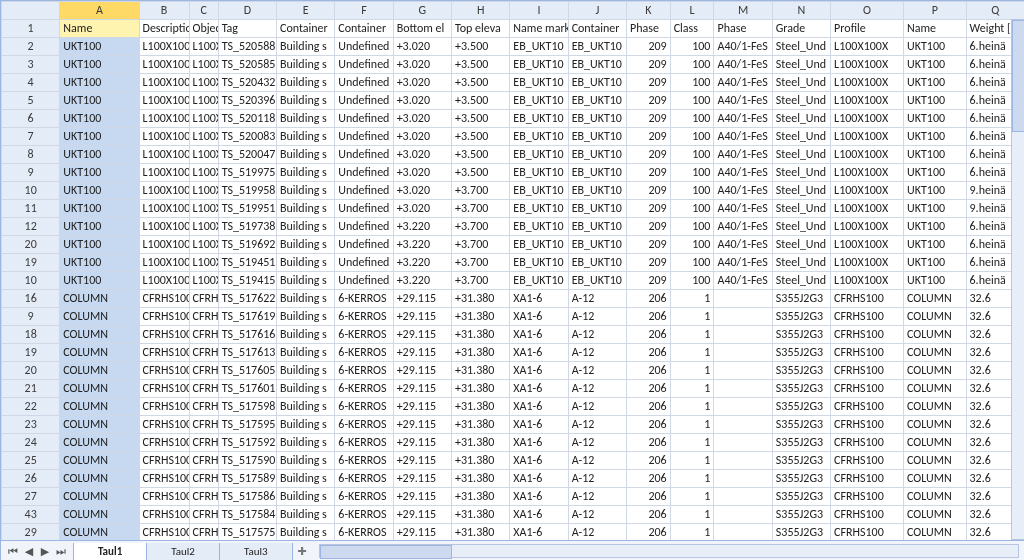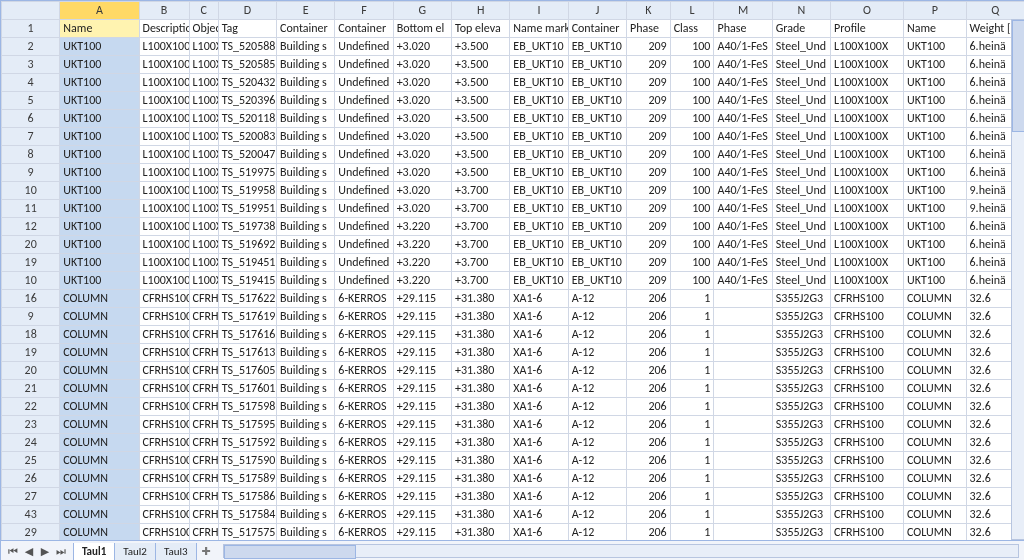--- a/index.html
+++ b/index.html
@@ -7,21 +7,21 @@
   .grid{flex:1;overflow:hidden;position:relative}
   table{border-collapse:collapse;table-layout:fixed;width:100%}
   th,td{border:1px solid #d0d7e5;padding:0 3px;height:17px;line-height:17px;white-space:nowrap;overflow:hidden;text-overflow:clip;text-align:left;font-weight:normal}
   th{background:#e4ecf7;color:#3b3b3b;text-align:center}
   th.rowhdr{background:#e4ecf7;text-align:center;width:24px}
   td.rowhdr{background:#e4ecf7;text-align:center;color:#3b3b3b}
   th.colA{background:#ffd966}         
   td.colA{background:#c6d9f0}        
   tr.hdr td.colA{background:#fff3b0}
   .tabs{display:flex;align-items:center;height:20px;border-top:1px solid #9cb6e4;background:#f1f4fa;font-size:11px}
-  .tab{padding:2px 8px;border:1px solid #9cb6e4;border-bottom:none;border-top:none;margin-right:-1px;background:#e4ecf7;cursor:pointer}
+  .tab{padding:2px 24px;border:1px solid #9cb6e4;border-bottom:none;border-top:none;margin-right:-1px;background:#e4ecf7;cursor:pointer}
   .tab.active{background:#fff;font-weight:bold}
   .nav{display:flex;margin:0 4px}
   .nav span{width:16px;text-align:center;color:#555;cursor:pointer}
   .scroll-h{flex:1;margin:0 6px;height:12px;border:1px solid #b7c5e0;background:#e8eef8;position:relative}
   .scroll-h .thumb{position:absolute;left:0;top:0;height:100%;width:130px;background:#cdd9ee;border:1px solid #9cb6e4}
   .scroll-v{position:absolute;right:0;top:18px;bottom:0;width:12px;border:1px solid #b7c5e0;background:#e8eef8}
   .scroll-v .thumb{position:absolute;left:0;top:0;width:100%;height:110px;background:#cdd9ee;border:1px solid #9cb6e4}
   .corner{width:24px}
   .r{text-align:right}
 </style>

